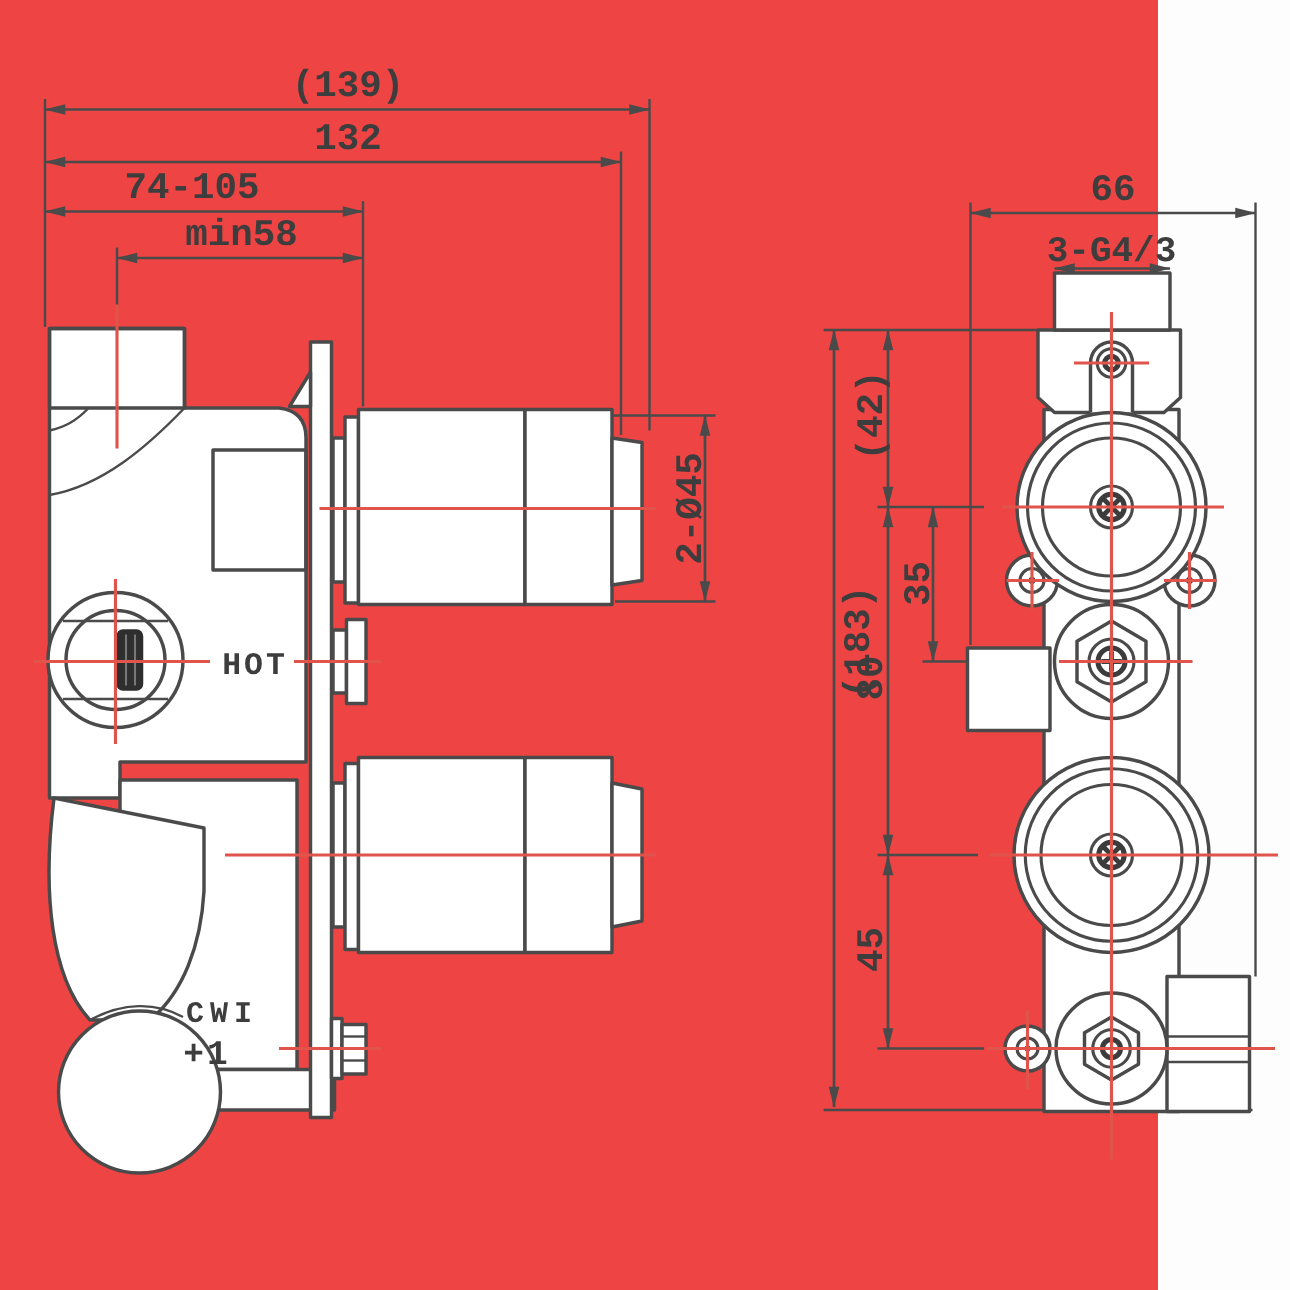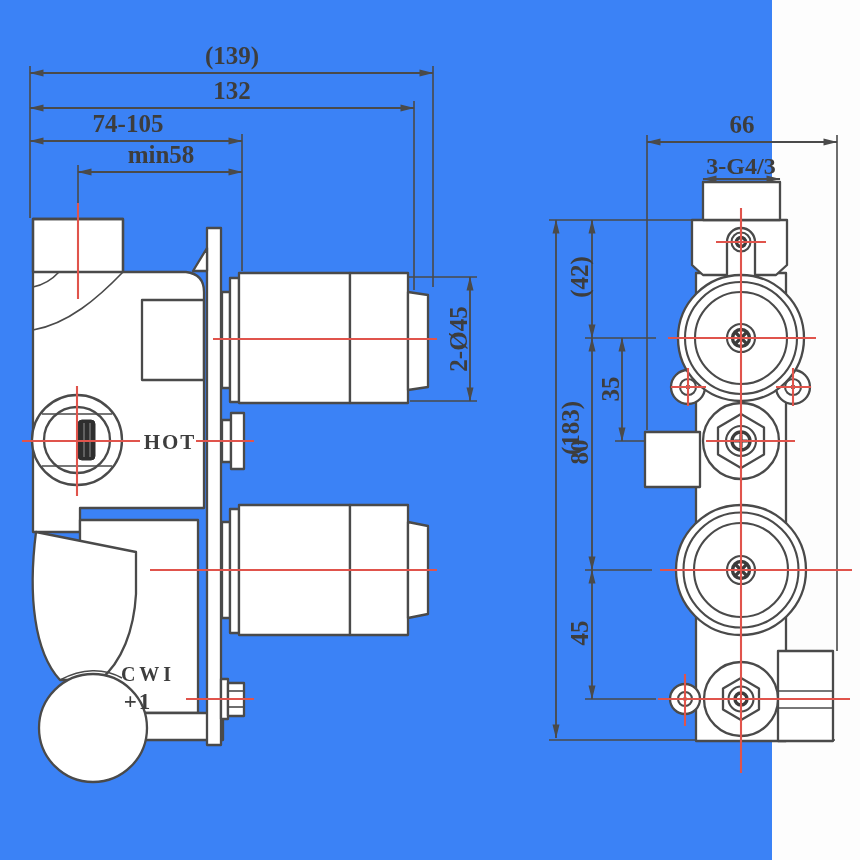--- a/index.html
+++ b/index.html
@@ -1,16 +1,16 @@
 <!DOCTYPE html>
 <html><head>
 <meta charset="utf-8">
 <style>
   html,body{margin:0;padding:0;background:#fdfdfd;}
-  .stage{width:772px;height:860px;position:relative;background:#3b82f6;font-family:Liberation Serif, serif;}
+  .stage{width:772px;height:860px;position:relative;background:#ef4444;font-family:Liberation Mono, monospace;}
   svg{display:block}
   .outline{fill:#ffffff;stroke:#4a4a4a;stroke-width:2.3;stroke-linejoin:round;}
   .outline-nf{fill:none;stroke:#4a4a4a;stroke-width:2.3;stroke-linejoin:round;}
   .thin{fill:none;stroke:#4a4a4a;stroke-width:1.6;}
   .dimline{fill:none;stroke:#4a4a4a;stroke-width:1.8;}
   .red{fill:none;stroke:#e0544c;stroke-width:2.1;}
   .grip{fill:#2e2e2e;stroke:#2e2e2e;}
   .gripline{stroke:#777;stroke-width:1.4;}
   .ring{fill:none;stroke:#4a4a4a;stroke-width:2.1;}
   .ring-th{fill:none;stroke:#3c3c3c;stroke-width:3.4;}

